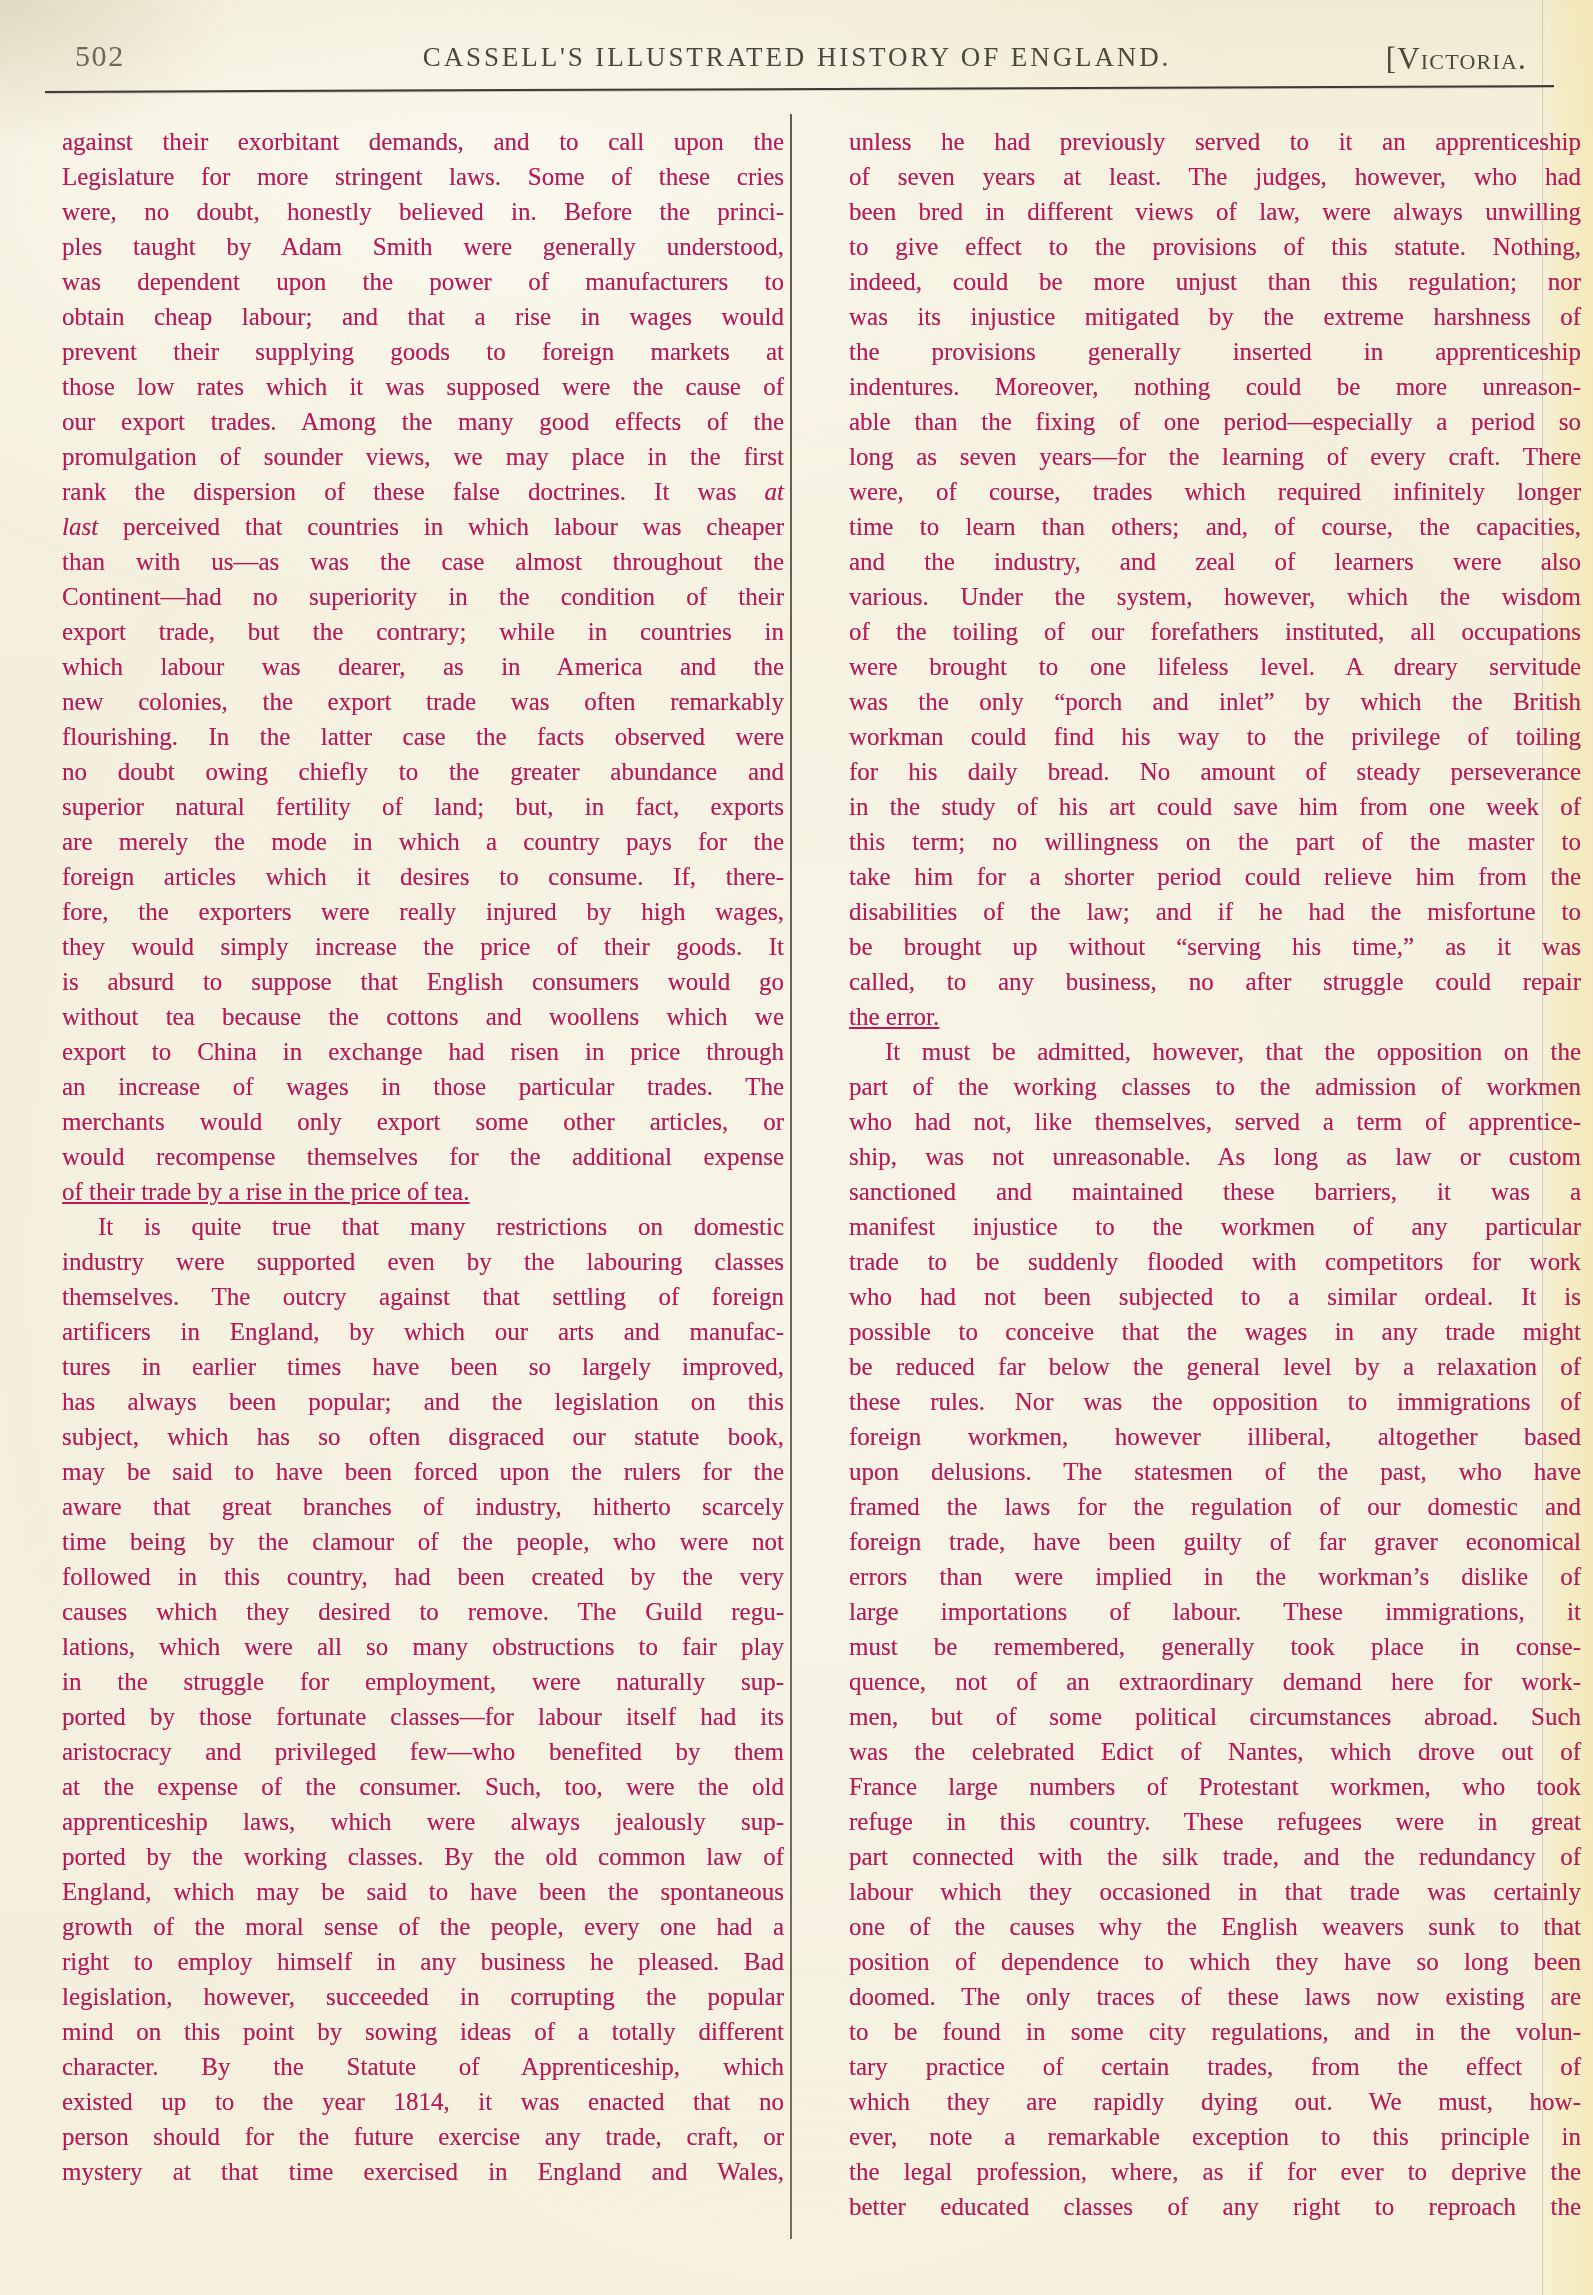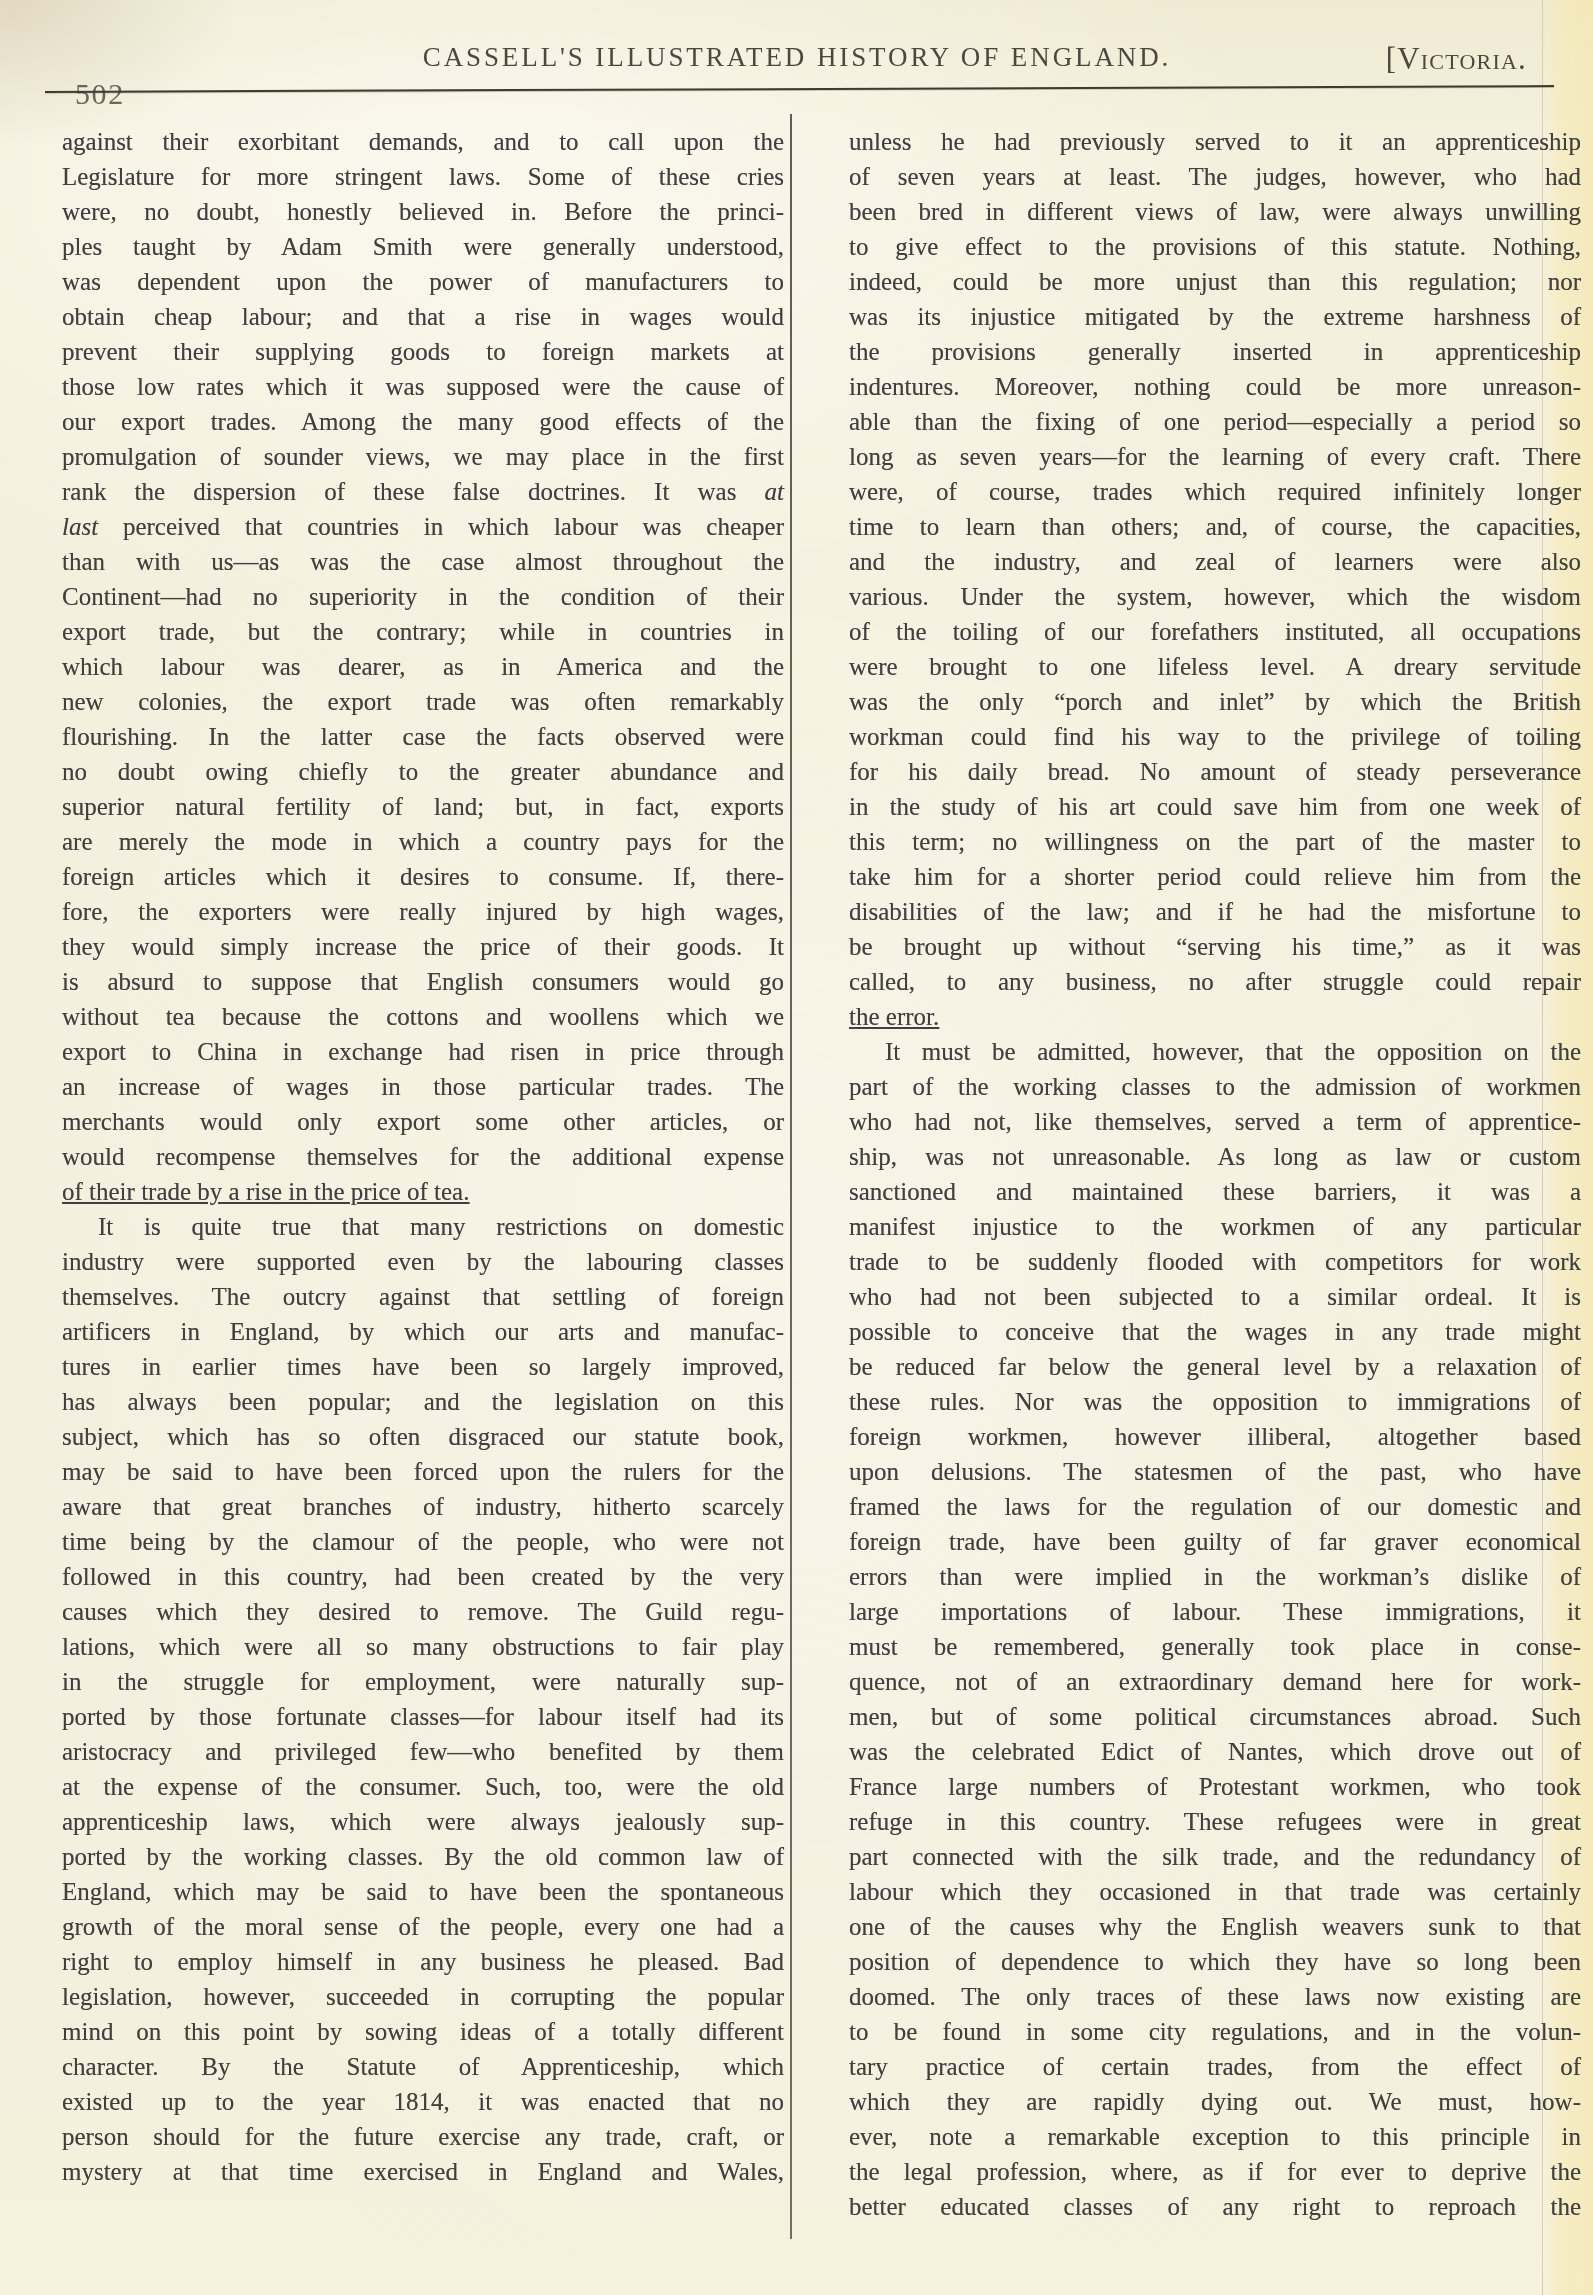--- a/index.html
+++ b/index.html
@@ -19,42 +19,41 @@
     border-left:1.6px solid rgba(170,150,100,0.30);
   }
   .corner-shade{
     position:absolute;left:0;top:0;width:342px;height:212px;
     background:radial-gradient(342px 212px at 0% 0%, rgba(185,170,135,0.30), rgba(185,170,135,0) 70%);
   }
   .running-head{position:absolute;top:0;left:0;width:100%;height:98px;}
   .page-number{
     position:absolute;left:75px;top:39px;font-size:30px;color:#6b675a;
     letter-spacing:1.6px;
-    margin-top:38px;
   }
   .head-title{
     position:absolute;left:50%;top:42px;transform:translateX(-50%);
     font-size:27px;letter-spacing:2.9px;color:#4a483f;white-space:nowrap;
   }
   .head-margin-note{
     position:absolute;right:67px;top:41px;font-size:31px;color:#4a483f;
     font-variant-caps:small-caps;letter-spacing:1.2px;
   }
   .head-rule{
     position:absolute;left:45px;top:88px;width:1509px;height:2.4px;
     background:#3e3b33;transform:rotate(-0.22deg);
     box-shadow:0 0.8px 0 rgba(62,59,51,0.25);
   }
   .col-divider{
     position:absolute;left:790px;top:114px;width:1.6px;height:2125px;
     background:linear-gradient(180deg,rgba(70,66,56,0.85),rgba(70,66,56,0.75));
   }
   .column{
     position:absolute;top:124px;
-    font-size:25px;color:#404040;
+    font-size:25px;color:#be185d;
   }
   .column.left{left:62px;width:722px;}
   .column.right{left:849px;width:732px;}
   .line{
     height:35px;line-height:35px;
     text-align:justify;text-align-last:justify;
     white-space:normal;
     text-shadow:0 0 0.4px rgba(74,71,63,0.55);
   }
   .line.par-end{text-align-last:left;text-decoration:underline;}

